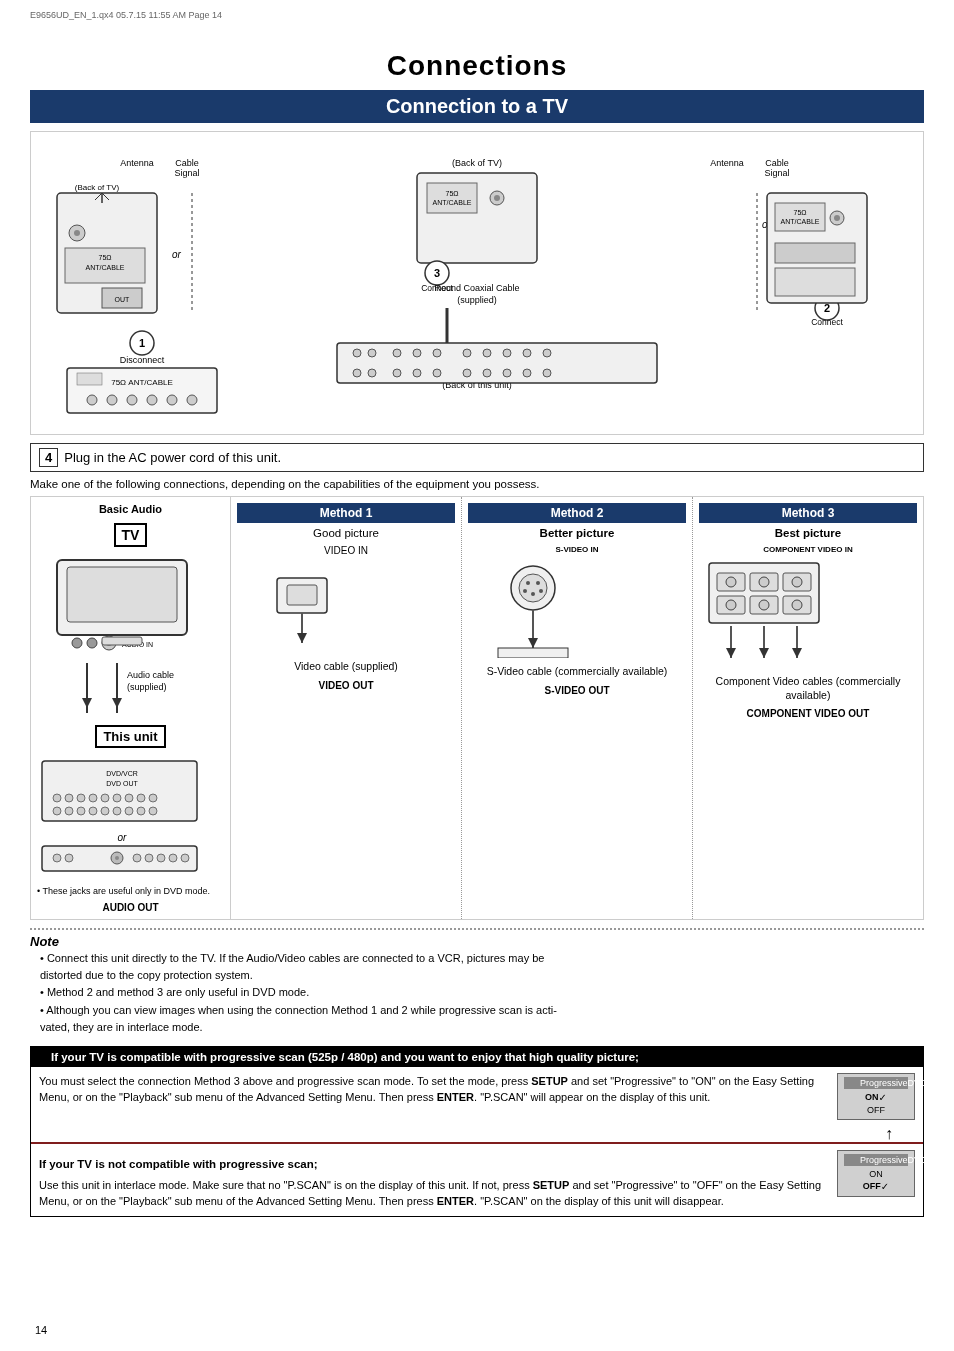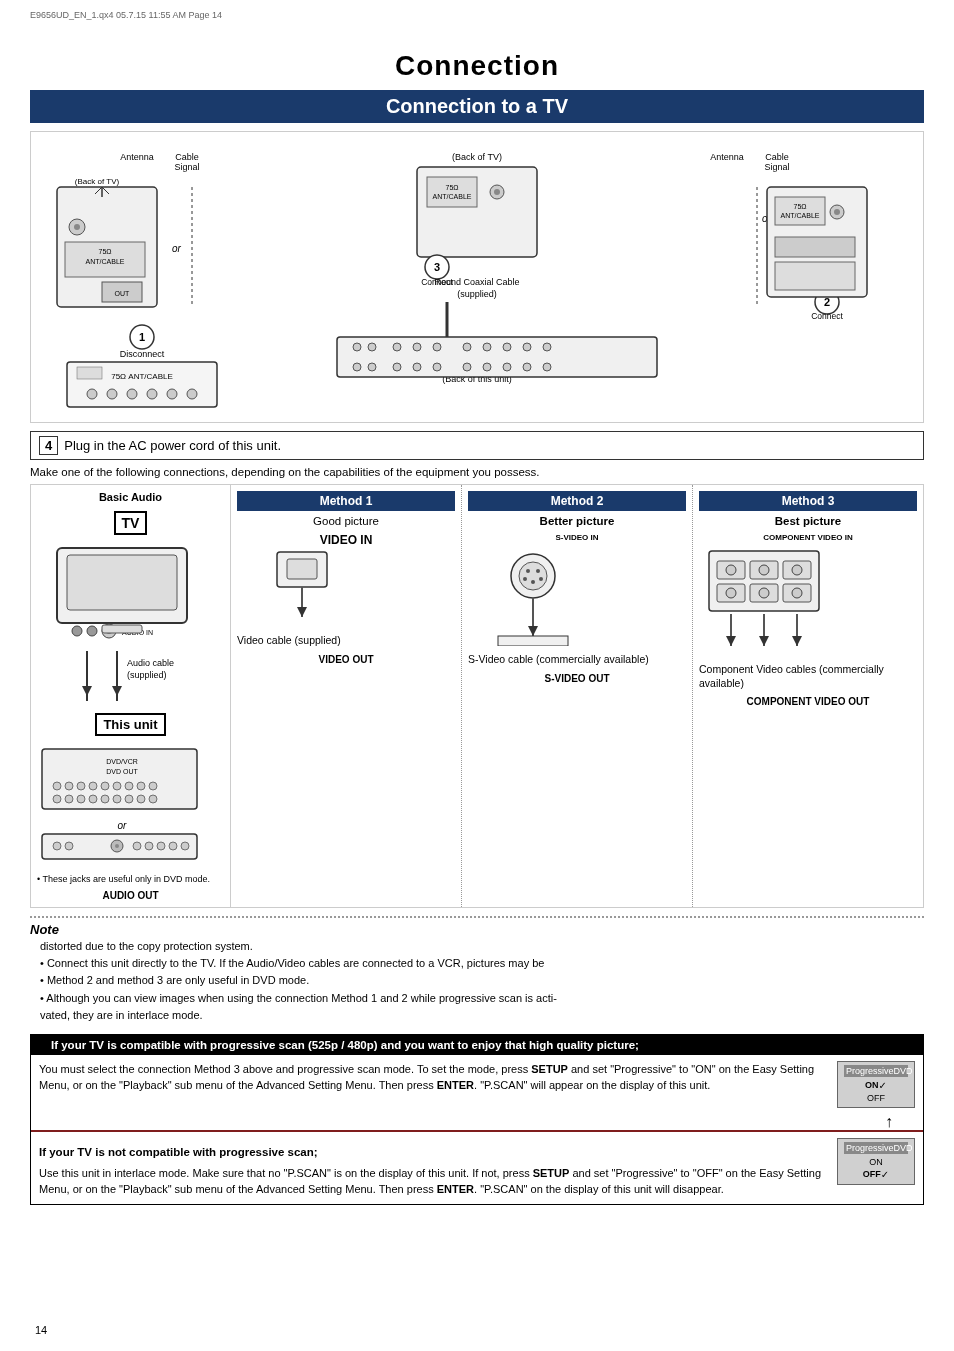--- a/index.html
+++ b/index.html
@@ -46,21 +46,21 @@
       text-align: center;
       font-size: 20px;
       font-weight: bold;
       padding: 5px 10px;
       margin-bottom: 8px;
     }
 
     
     .diagram-area {
       border: 1px solid #ccc;
-      padding: 10px;
+      padding: 16px;
       margin-bottom: 8px;
       position: relative;
       min-height: 280px;
       display: flex;
       flex-direction: column;
       align-items: center;
     }
 
     
     .step4-line {
@@ -130,20 +130,21 @@
       text-align: center;
       font-size: 11.5px;
       margin-bottom: 6px;
     }
     .method-quality-bold {
       font-weight: bold;
     }
 
     .cable-label {
       font-size: 10.5px;
+      text-align: center;
       line-height: 1.3;
       margin-top: 4px;
     }
 
     .output-label {
       font-weight: bold;
       font-size: 10px;
       text-align: center;
       margin-top: 6px;
     }
@@ -258,34 +259,34 @@
       display: flex;
       justify-content: center;
       font-size: 9px;
       padding: 1px 0;
     }
     .menu-mockup .menu-header {
       background: #888;
       color: #fff;
       text-align: center;
       font-size: 9px;
-      padding: 1px 2px;
+      padding: 1px 16px;
       margin-bottom: 2px;
       display: flex;
       justify-content: space-between;
     }
   </style>
 </head>
 <body>
 
 <div class="page-container">
 
   <div class="page-header">E9656UD_EN_1.qx4  05.7.15  11:55 AM  Page 14</div>
 
-  <h1 class="main-title">Connection</h1>
+  <h1 class="main-title">Connections</h1>
 
   <div class="section-title-bar">Connection to a TV</div>
 
   <div class="diagram-area">
     <svg width="860" height="270" viewBox="0 0 860 270">
 
       <text x="90" y="18" font-size="9" text-anchor="middle">Antenna</text>
       <text x="140" y="18" font-size="9" text-anchor="middle">Cable</text>
       <text x="140" y="28" font-size="9" text-anchor="middle">Signal</text>
 
@@ -491,21 +492,21 @@
 
       
       <div class="output-label" style="margin-top:4px;">AUDIO OUT</div>
     </div>
 
     <div class="method-col">
       <div class="method-header">Method 1</div>
       <div class="method-quality">Good picture</div>
 
       
-      <div style="font-size:12px; text-align:center; font-weight:bold; margin-bottom:0;">VIDEO IN</div>
+      <div style="font-size:10px; text-align:center; font-weight:normal; margin-bottom:17px;">VIDEO IN</div>
 
       
       <svg width="130" height="80" viewBox="0 0 130 80">
 
         <rect x="40" y="5" width="50" height="35" rx="3" fill="#f0f0f0" stroke="#333" stroke-width="1.5"></rect>
         <rect x="50" y="12" width="30" height="20" rx="2" fill="#ddd" stroke="#555" stroke-width="1"></rect>
 
         <line x1="65" y1="40" x2="65" y2="70" stroke="#555" stroke-width="2"></line>
         <polygon points="65,70 60,60 70,60" fill="#333"></polygon>
       </svg>
@@ -592,22 +593,22 @@
 available)</div>
 
       
       <div class="output-label">COMPONENT VIDEO OUT</div>
     </div>
 
   </div>
 
   <div class="note-section">
     <span class="note-title">Note</span>
+    <div class="note-line">• Connect this unit directly to the TV. If the Audio/Video cables are connected to a VCR, pictures may be</div>
     <div class="note-line">  distorted due to the copy protection system.</div>
-    <div class="note-line">• Connect this unit directly to the TV. If the Audio/Video cables are connected to a VCR, pictures may be</div>
     <div class="note-line">• Method 2 and method 3 are only useful in DVD mode.</div>
     <div class="note-line">• Although you can view images when using the connection Method 1 and 2 while progressive scan is acti-</div>
     <div class="note-line">  vated, they are in interlace mode.</div>
   </div>
 
   <div class="progressive-section">
     <div class="progressive-header">If your TV is compatible with progressive scan (525p / 480p) and you want to enjoy that high quality picture;</div>
 
     <div class="progressive-body">
       <div class="progressive-text">

